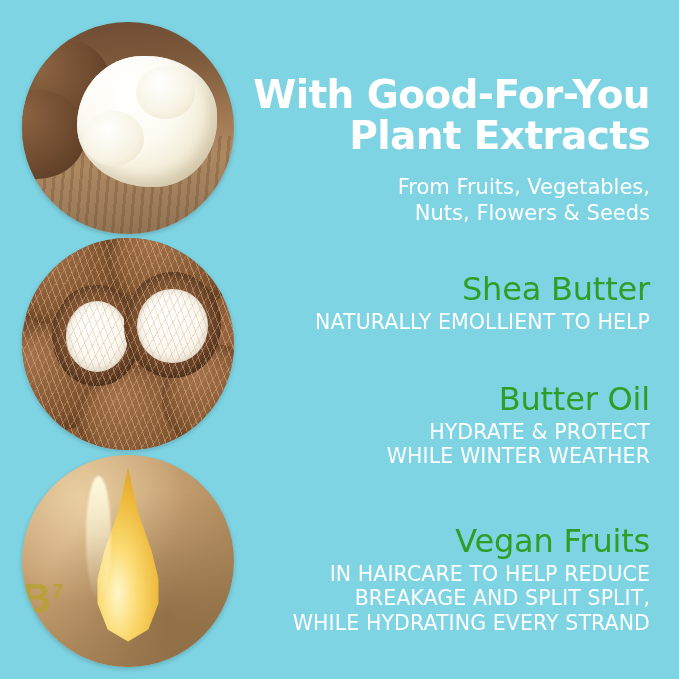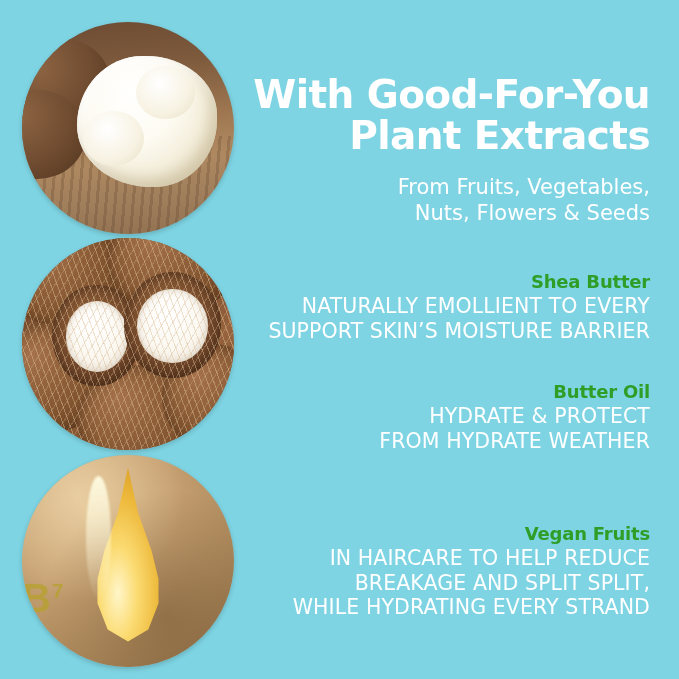--- a/index.html
+++ b/index.html
@@ -248,22 +248,22 @@
   }
   .subheadline span { display: block; }
 
   .ingredient {
     position: absolute;
     right: 0;
     width: 400px;
   }
   .ingredient .ing-title {
     font-family: "DejaVu Sans", sans-serif;
-    font-weight: bold;
-    font-size: 18px;
+    font-weight: normal;
+    font-size: 32px;
     line-height: 1.12;
     color: #2e9e27;
     margin-bottom: 2px;
     letter-spacing: -0.2px;
   }
   .ingredient .ing-desc {
     font-family: "DejaVu Sans", sans-serif;
     font-weight: normal;
     font-size: 20.5px;
     line-height: 1.2;
@@ -330,30 +330,29 @@
     </div>
 
     <div class="subheadline">
       <span>From Fruits, Vegetables,</span>
       <span>Nuts, Flowers &amp; Seeds</span>
     </div>
 
     <div class="ingredient ing-shea">
       <div class="ing-title">Shea Butter</div>
       <div class="ing-desc">
-        <span>NATURALLY EMOLLIENT TO EVERY</span>
-        <span>SUPPORT SKIN’S MOISTURE BARRIER</span>
+        <span>NATURALLY EMOLLIENT TO HELP</span>
       </div>
     </div>
 
     <div class="ingredient ing-coconut">
       <div class="ing-title">Butter Oil</div>
       <div class="ing-desc">
         <span>HYDRATE &amp; PROTECT</span>
-        <span>FROM HYDRATE WEATHER</span>
+        <span>WHILE WINTER WEATHER</span>
       </div>
     </div>
 
     <div class="ingredient ing-biotin">
       <div class="ing-title">Vegan Fruits</div>
       <div class="ing-desc">
         <span>IN HAIRCARE TO HELP REDUCE</span>
         <span>BREAKAGE AND SPLIT SPLIT,</span>
         <span>WHILE HYDRATING EVERY STRAND</span>
       </div>

